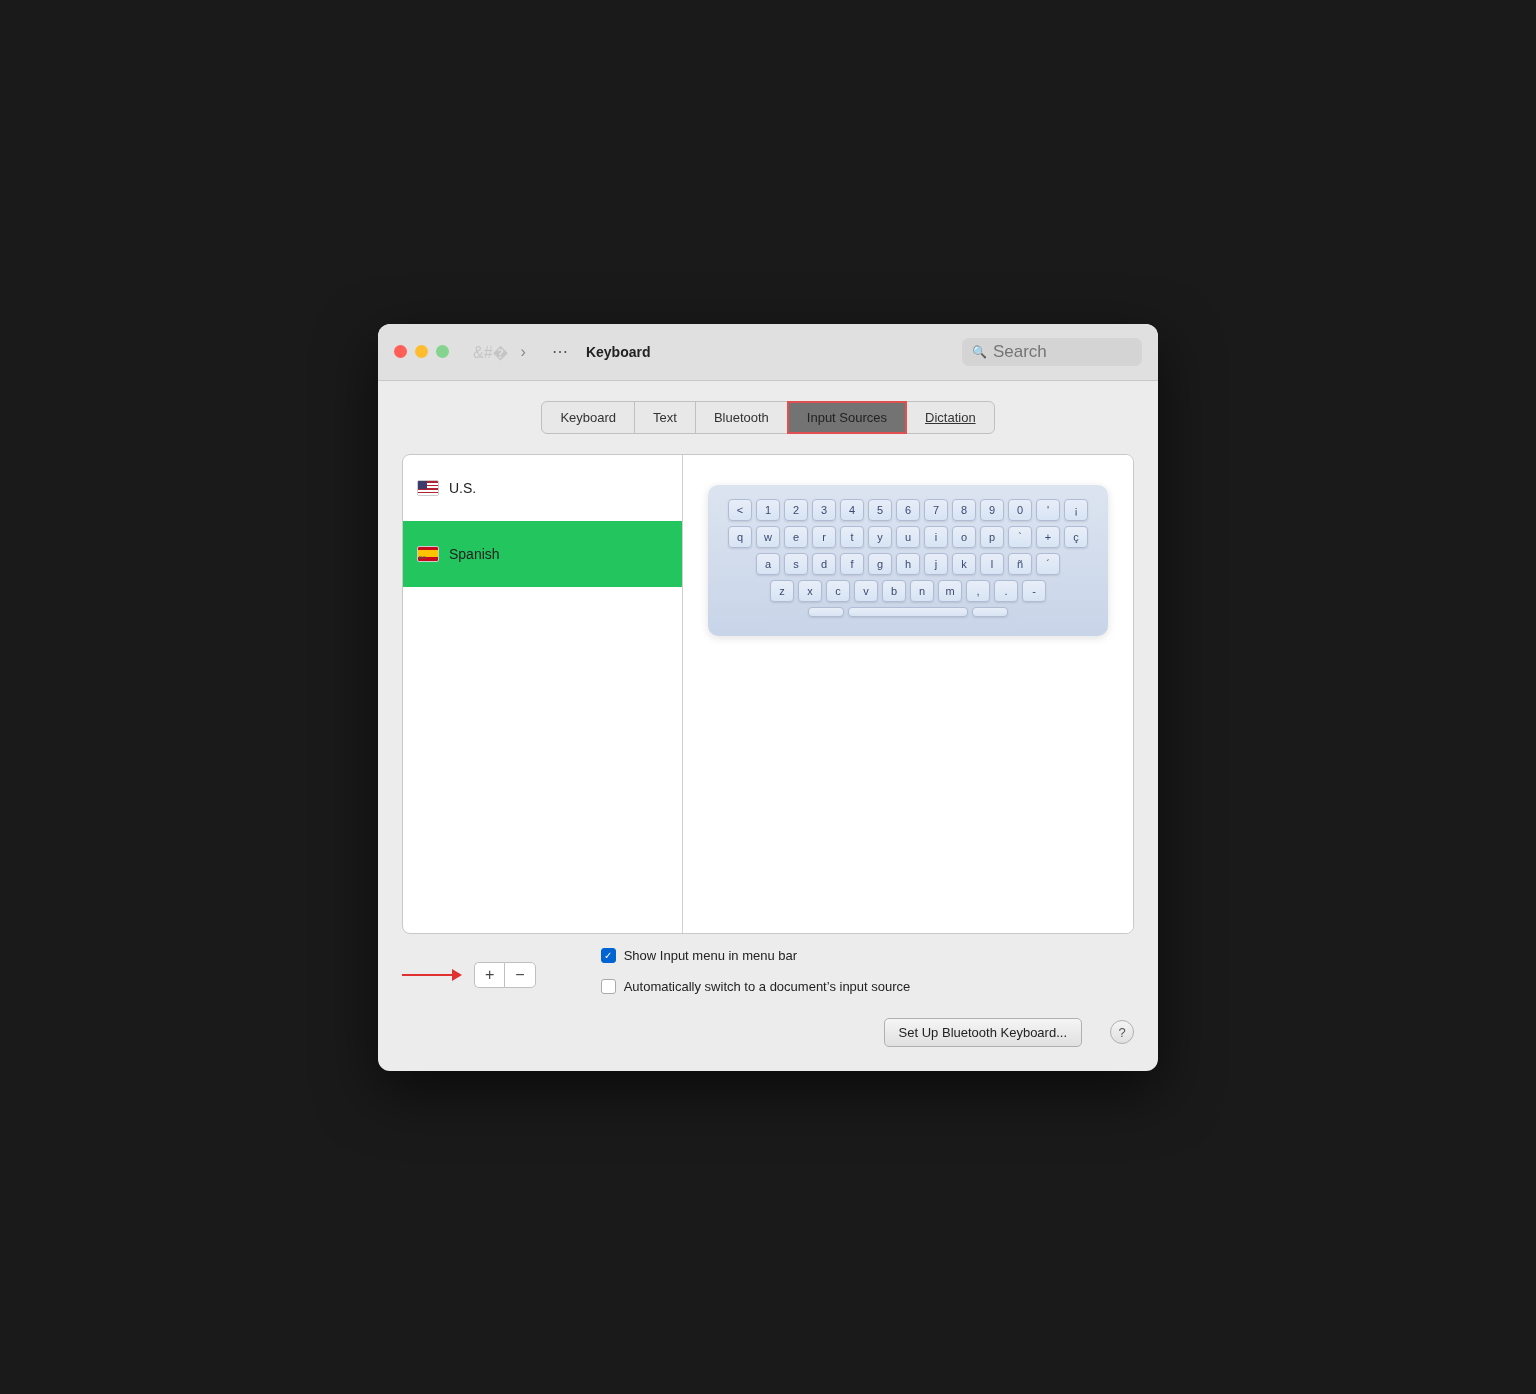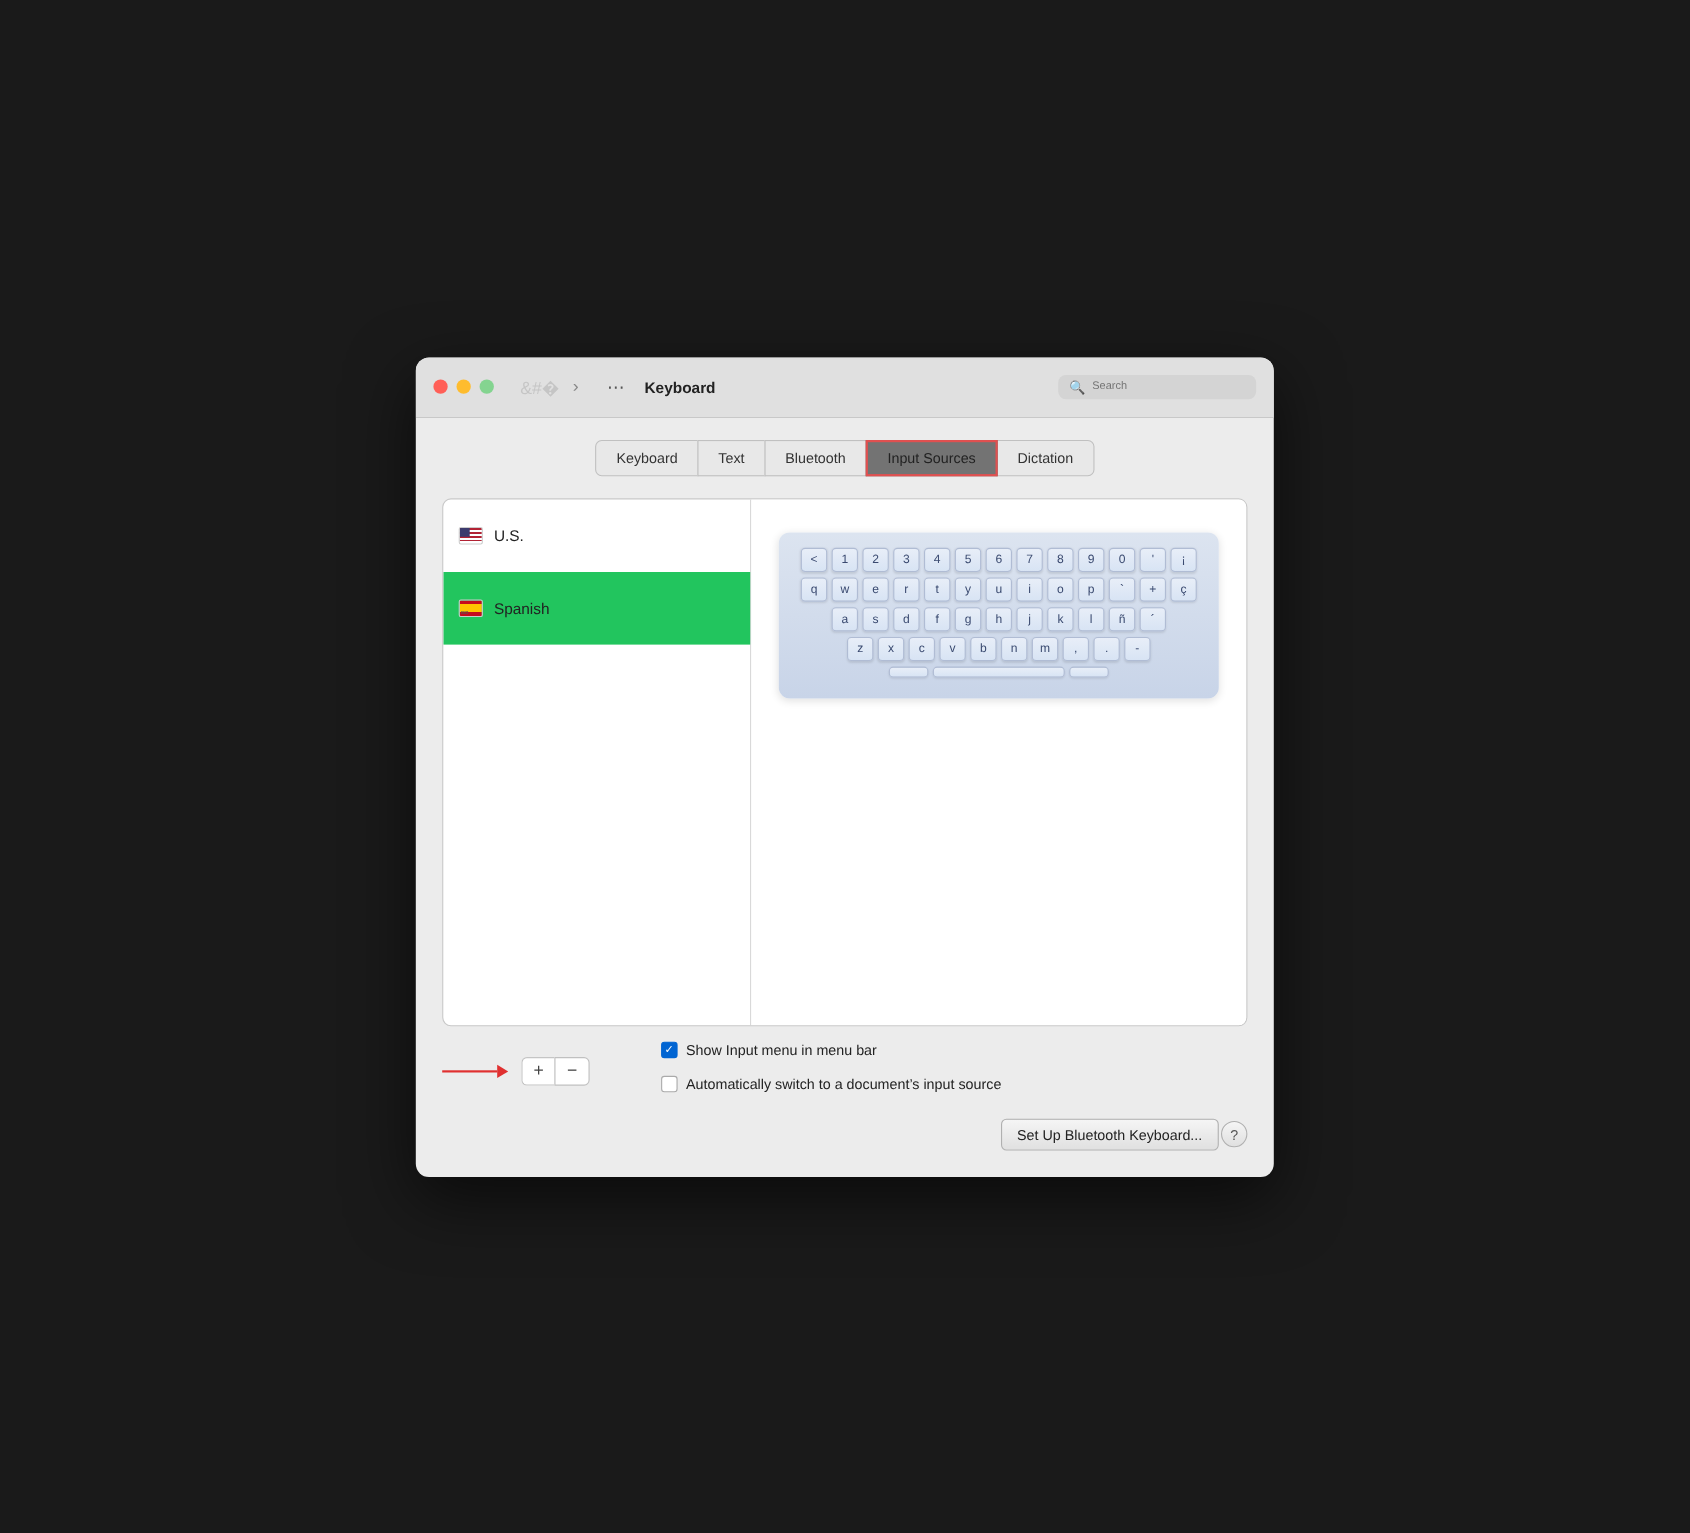--- a/index.html
+++ b/index.html
@@ -80,21 +80,21 @@
       width: 180px;
     }
     .search-icon {
       color: #888;
       font-size: 12px;
     }
     .search-input {
       background: none;
       border: none;
       outline: none;
-      font-size: 10px;
+      font-size: 17px;
       color: #888;
       width: 100%;
     }
     .content {
       padding: 20px 24px 24px;
     }
     .tabs {
       display: flex;
       justify-content: center;
       gap: 0;
@@ -103,21 +103,21 @@
     .tab {
       padding: 7px 18px;
       font-size: 13px;
       color: #333;
       cursor: pointer;
       border: 1px solid #c0c0c0;
       background: #e8e8e8;
       margin: 0 -0.5px;
     }
     .tab:first-child { border-radius: 6px 0 0 6px; }
-    .tab:last-child { border-radius: 0 6px 6px 0; }
+    .tab:last-child { border-radius: 0 6px 6px 0; text-decoration: underline; }
     .tab.active {
       background: #737373;
       border: 2px solid #e05050;
       color: #222;
       font-weight: 500;
       z-index: 1;
     }
     .main-panel {
       background: #fff;
       border-radius: 8px;
@@ -290,21 +290,21 @@
     }
     .checkbox.checked::after {
       content: '✓';
       color: #fff;
       font-size: 10px;
     }
     .bottom-bar {
       display: flex;
       align-items: center;
       justify-content: flex-end;
-      gap: 2px;
+      gap: 28px;
       margin-top: 16px;
     }
     .btn-bluetooth {
       background: linear-gradient(to bottom, #f5f5f5, #e0e0e0);
       border: 1px solid #b0b0b0;
       border-radius: 5px;
       padding: 6px 14px;
       font-size: 13px;
       color: #222;
       cursor: pointer;

